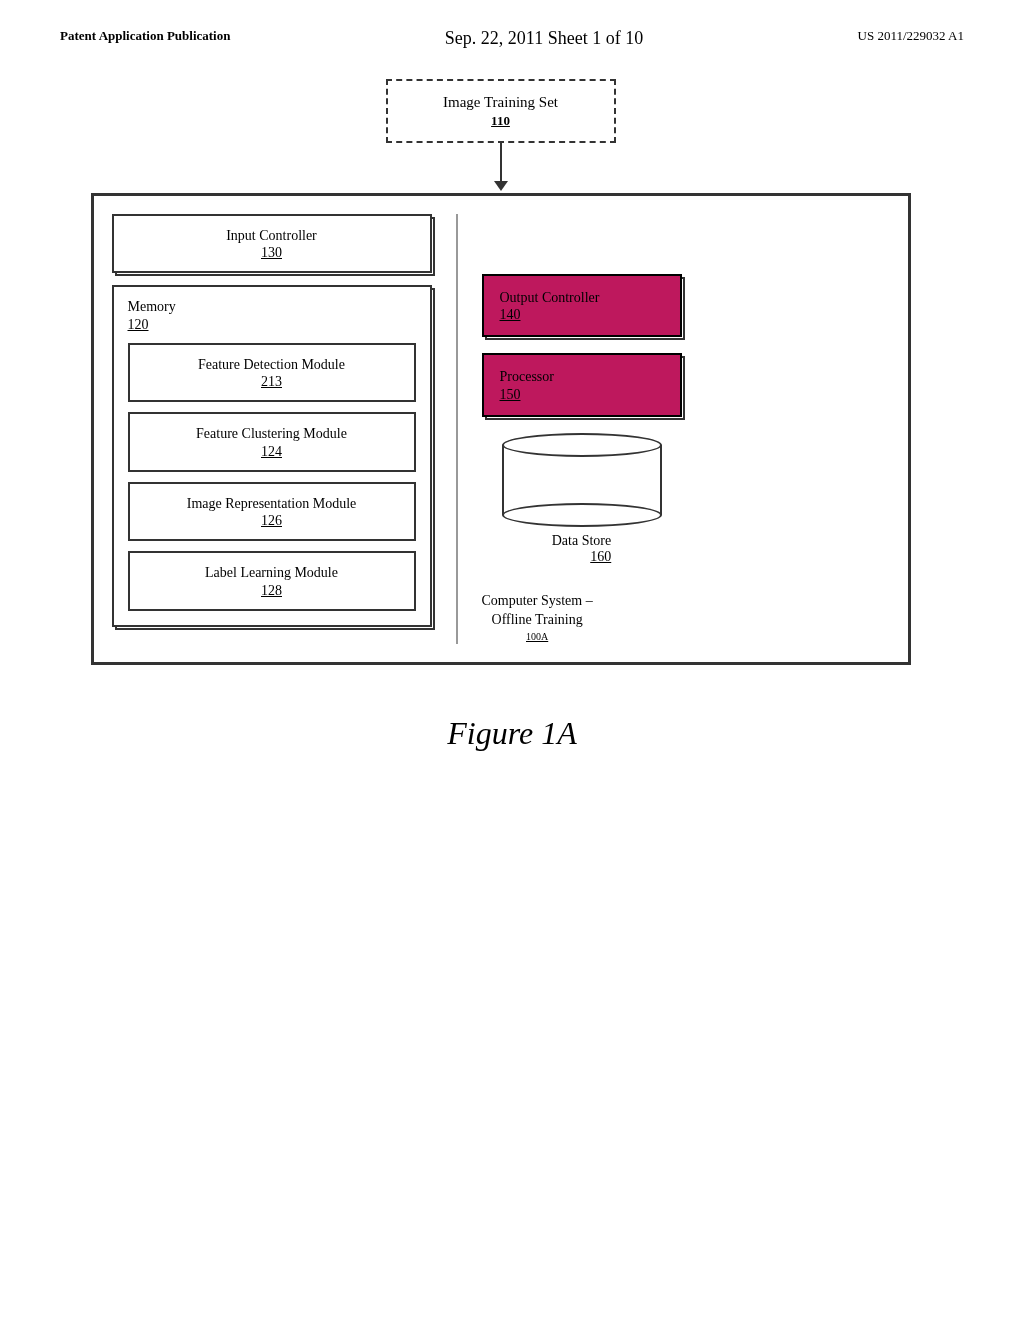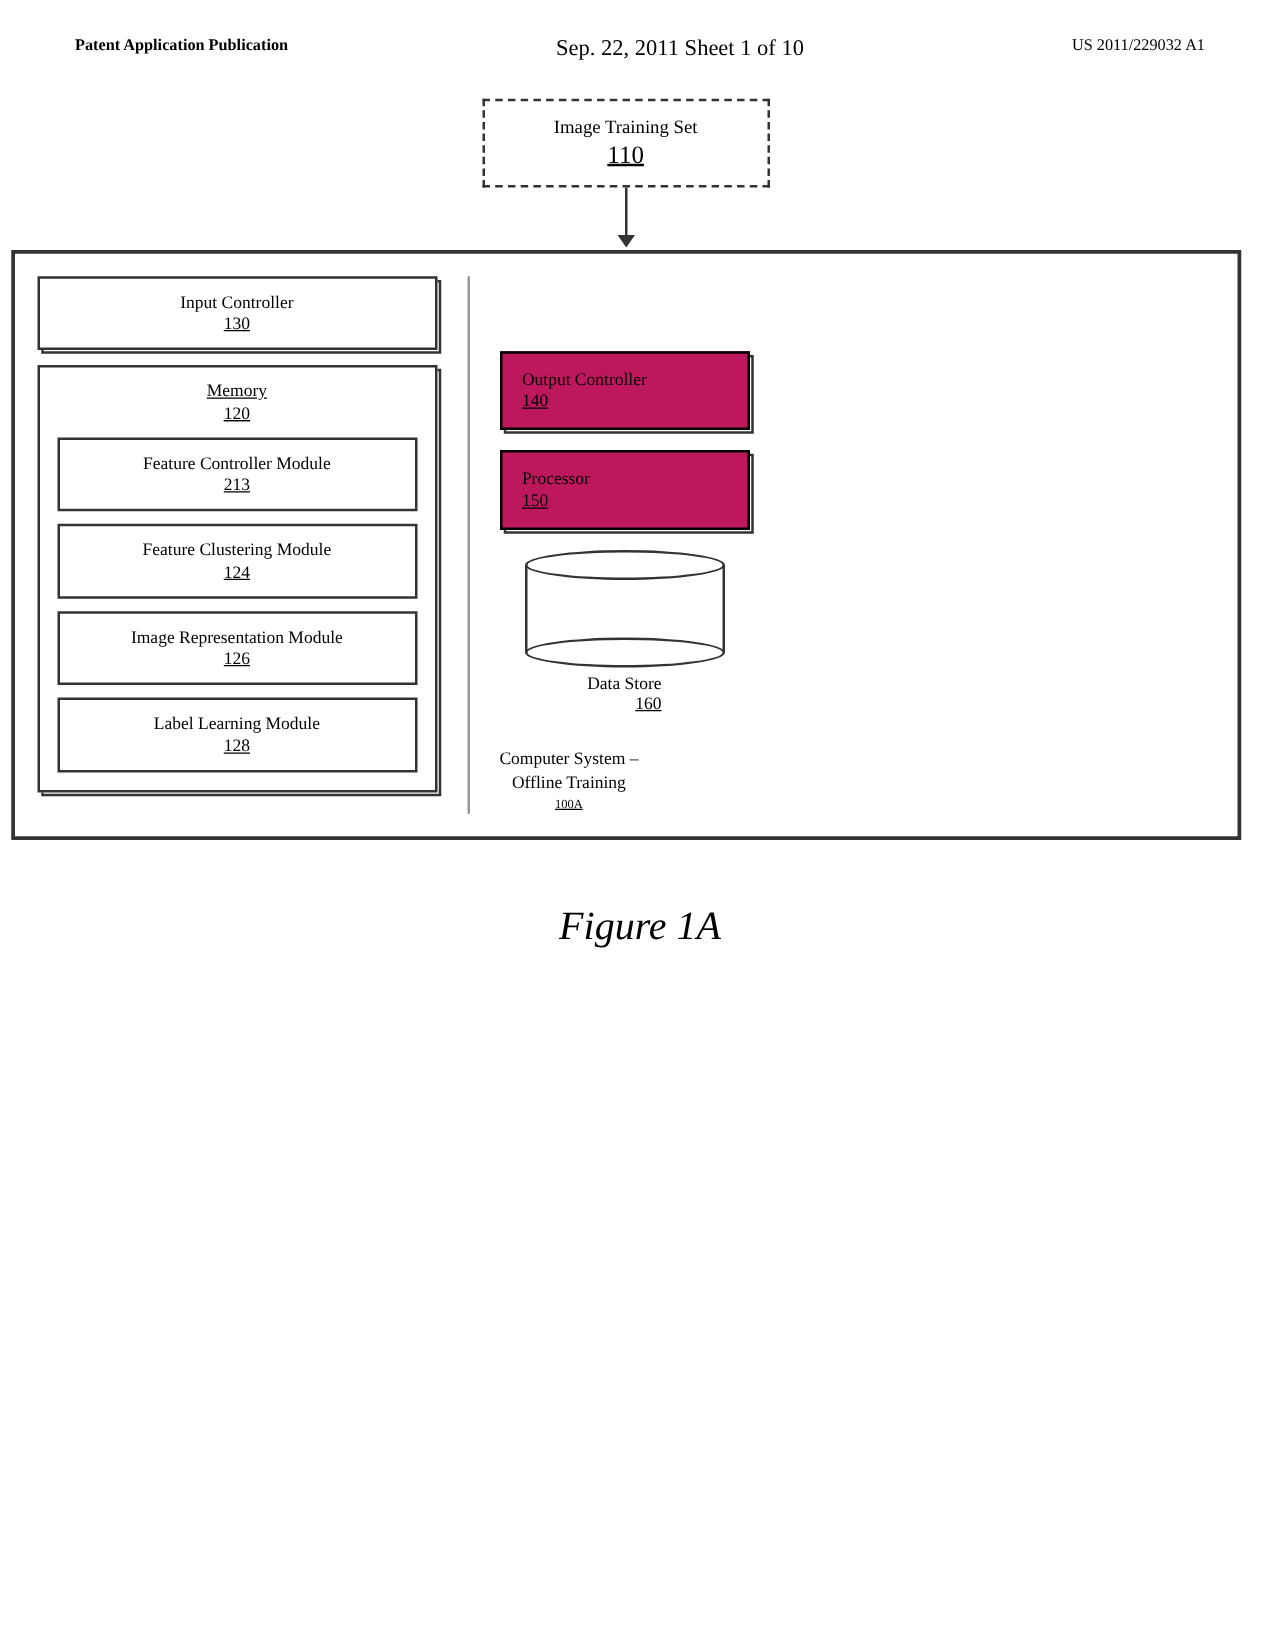--- a/index.html
+++ b/index.html
@@ -45,22 +45,23 @@
       text-align: center;
       width: 230px;
       position: relative;
       margin-bottom: 0;
     }
     .dashed-box-label {
       font-size: 15px;
       line-height: 1.3;
     }
     .dashed-box-number {
-      font-size: 20px;
+      font-size: 13px;
       text-decoration: underline;
+      font-weight: bold;
     }
 
     
     .arrow-down {
       display: flex;
       flex-direction: column;
       align-items: center;
       height: 50px;
     }
     .arrow-line {
@@ -72,21 +73,21 @@
       width: 0;
       height: 0;
       border-left: 7px solid transparent;
       border-right: 7px solid transparent;
       border-top: 10px solid #333;
     }
 
     
     .main-system-box {
       border: 3px solid #333;
-      width: 984px;
+      width: 820px;
       padding: 18px 18px 18px 18px;
       display: flex;
       flex-direction: row;
       gap: 20px;
       position: relative;
     }
 
     
     .left-column {
       display: flex;
@@ -146,23 +147,22 @@
       position: absolute;
       bottom: -5px;
       right: -5px;
       width: 100%;
       height: 100%;
       border: 2px solid #333;
       z-index: -1;
       background: #fff;
     }
     .memory-header {
-      text-align: center;
+      text-align: left;
       margin-bottom: 10px;
-      text-decoration: underline;
     }
     .memory-sub-boxes {
       display: flex;
       flex-direction: column;
       gap: 10px;
     }
 
     
     .right-box {
       border: 2px solid #000000;
@@ -295,21 +295,21 @@
       </div>
 
       <div class="memory-box">
         <div class="memory-header">
           <div class="inner-box-label">Memory</div>
           <div class="inner-box-number">120</div>
         </div>
         <div class="memory-sub-boxes">
 
           <div class="inner-box">
-            <div class="inner-box-label">Feature Controller Module</div>
+            <div class="inner-box-label">Feature Detection Module</div>
             <div class="inner-box-number">213</div>
           </div>
 
           <div class="inner-box">
             <div class="inner-box-label">Feature Clustering Module</div>
             <div class="inner-box-number">124</div>
           </div>
 
           <div class="inner-box">
             <div class="inner-box-label">Image Representation Module</div>

